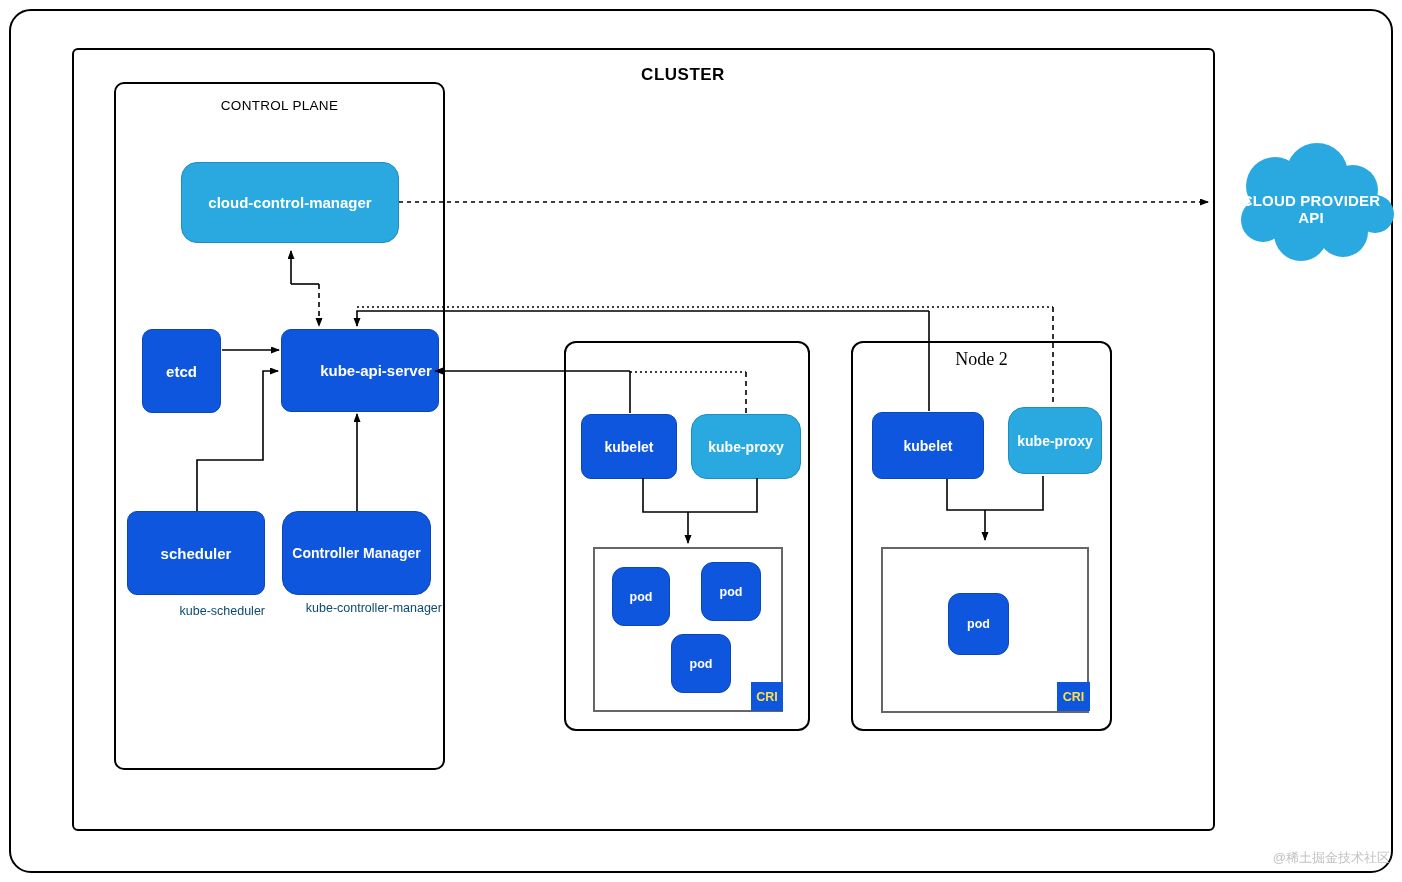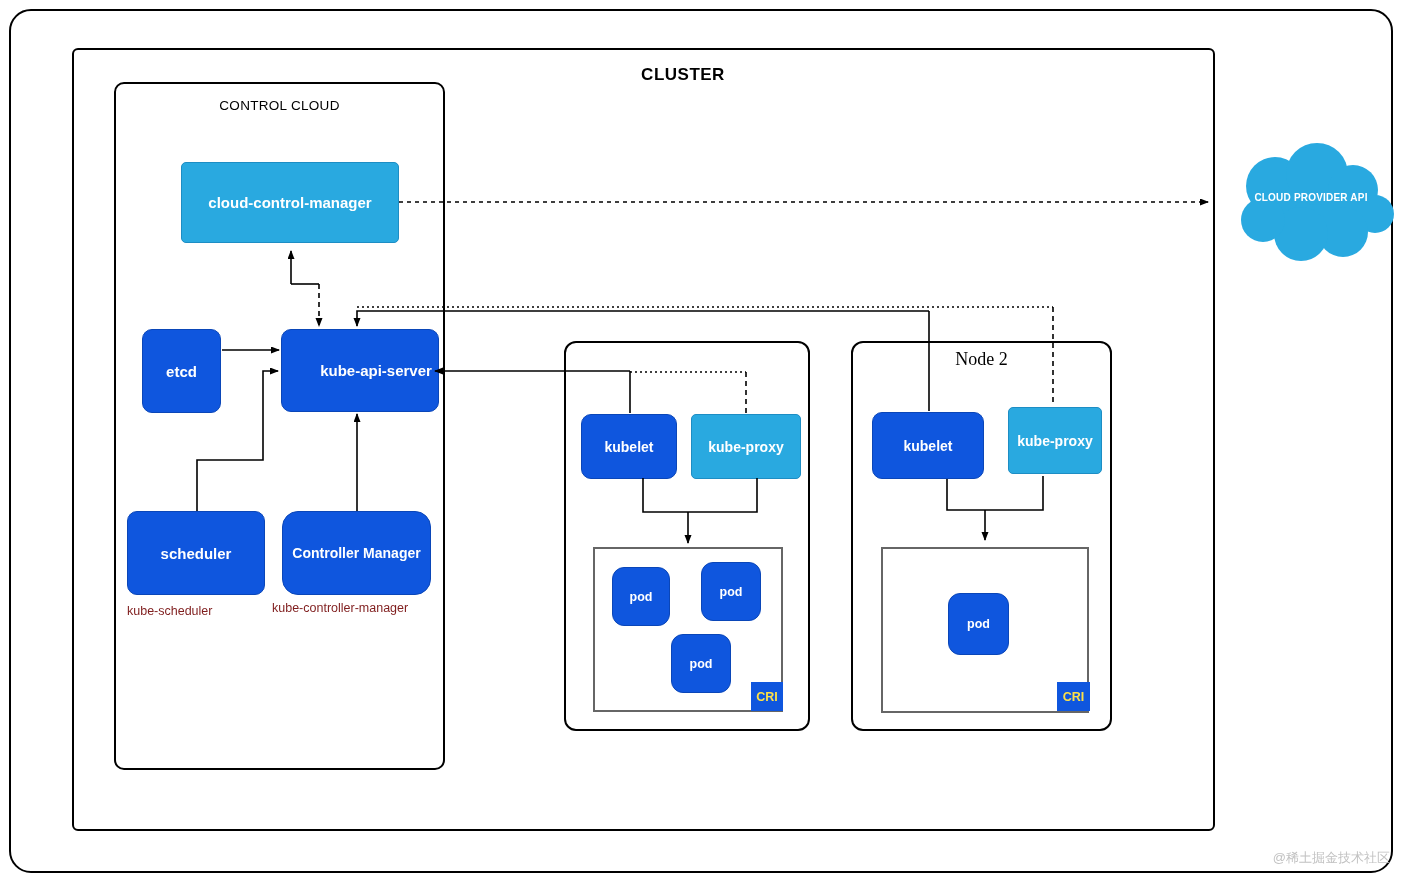--- a/index.html
+++ b/index.html
@@ -10,50 +10,50 @@
   #stage{
     position:relative;width:1402px;height:882px;background:#ffffff;overflow:hidden;
     font-family:"Liberation Sans","DejaVu Sans",sans-serif;color:#000;
   }
   .frame{position:absolute;border:2.5px solid #000;background:transparent;box-sizing:border-box;}
   .box{
     position:absolute;display:flex;align-items:center;justify-content:center;text-align:center;
     color:#fff;font-weight:bold;box-sizing:border-box;z-index:3;
   }
   .dark{background:var(--dark-blue);border-radius:10px;border:1px solid #0a46b8;}
-  .light{background:var(--light-blue);border-radius:5px;border:1px solid #1d8dc4;}
-  .caption{position:absolute;font-size:12.5px;color:#7f1d1d;text-align:left;z-index:3;}
+  .light{background:var(--light-blue);border-radius:16px;border:1px solid #1d8dc4;}
+  .caption{position:absolute;font-size:12.5px;color:#0c4a6e;text-align:right;z-index:3;}
   .node-title{position:absolute;font-family:"Liberation Serif","DejaVu Serif",serif;font-size:18px;text-align:center;z-index:3;}
   .cri-frame{position:absolute;border:2px solid #666;background:transparent;box-sizing:border-box;z-index:2;}
   .cri-badge{
     position:absolute;background:var(--dark-blue);color:#fde047;font-weight:bold;font-size:12.5px;
     display:flex;align-items:center;justify-content:center;z-index:4;
   }
   .pod{border-radius:12px;font-size:12.5px;}
   #connectors{position:absolute;left:0;top:0;z-index:5;pointer-events:none;}
   #cluster-label{position:absolute;left:608px;top:65px;width:150px;text-align:center;
     font-size:17px;font-weight:bold;letter-spacing:.5px;z-index:3;}
   #cp-label{position:absolute;left:114px;top:98px;width:331px;text-align:center;font-size:13.5px;letter-spacing:.3px;z-index:3;}
   #cloud-wrap{position:absolute;left:1225px;top:140px;width:172px;height:124px;z-index:3;}
   #cloud-text{position:absolute;left:6px;top:52px;width:160px;text-align:center;color:#fff;
-    font-weight:bold;font-size:10px;letter-spacing:.2px;}
+    font-weight:bold;font-size:15px;letter-spacing:.2px;}
   #watermark{position:absolute;right:12px;top:849px;font-size:13px;color:#c2c2c2;z-index:6;}
 </style>
 </head>
 <body>
 
 <div id="stage">
 
   <div class="frame" style="left:9px;top:9px;width:1384px;height:864px;border-radius:22px;z-index:1;"></div>
 
   <div class="frame" style="left:72px;top:48px;width:1143px;height:783px;border-radius:6px;z-index:1;"></div>
   <div id="cluster-label">CLUSTER</div>
 
   <div class="frame" style="left:114px;top:82px;width:331px;height:688px;border-width:2px;border-radius:10px;z-index:1;"></div>
-  <div id="cp-label">CONTROL CLOUD</div>
+  <div id="cp-label">CONTROL PLANE</div>
 
   <div class="box light" style="left:181px;top:162px;width:218px;height:81px;font-size:15px;">
     <span>cloud-control-manager</span>
   </div>
 
   <div class="box dark" style="left:142px;top:329px;width:79px;height:84px;font-size:15px;">
     <span>etcd</span>
   </div>
 
   <div class="box dark" style="left:281px;top:329px;width:158px;height:83px;font-size:15px;padding-left:32px;">

